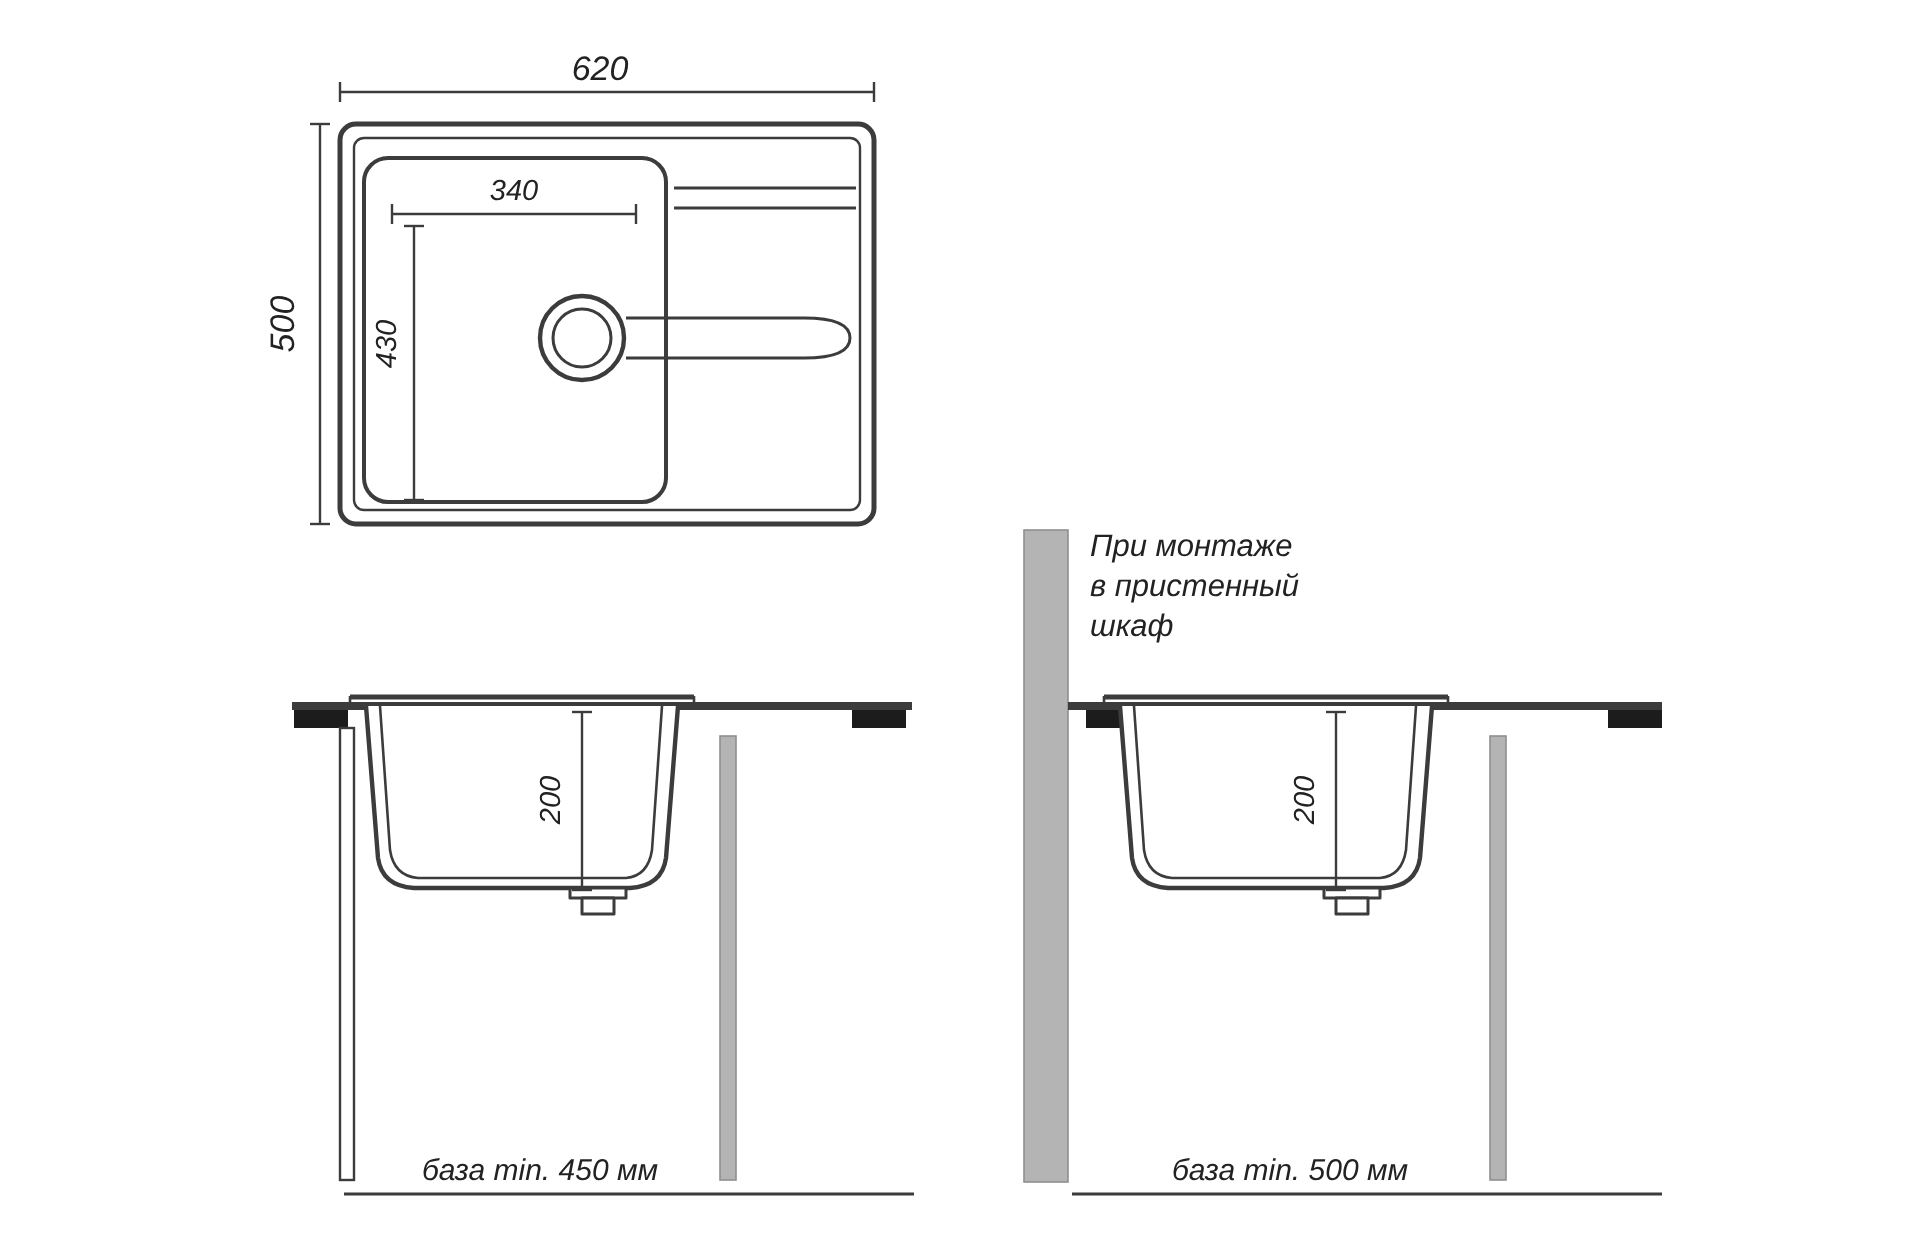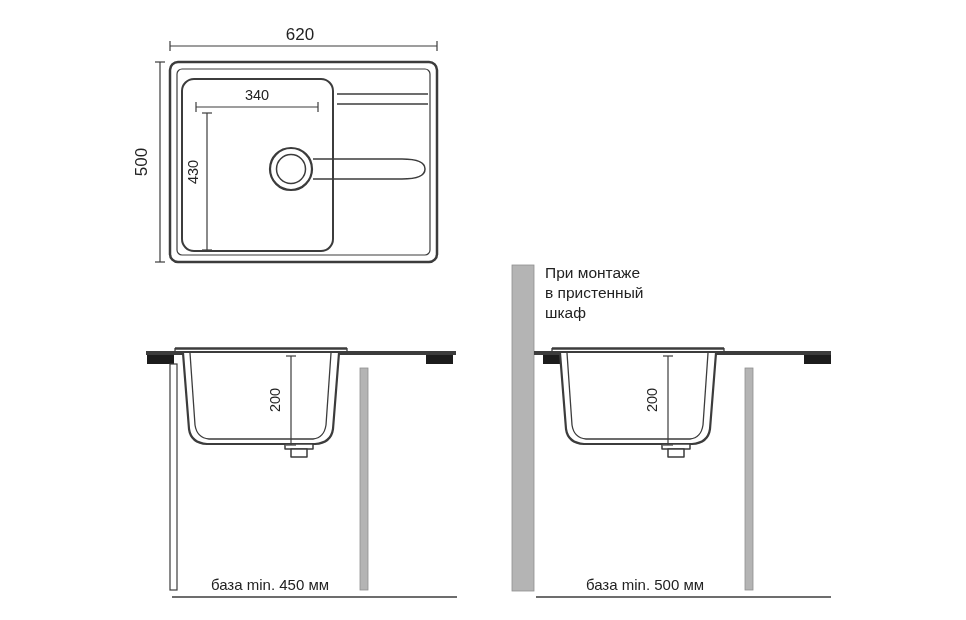--- a/index.html
+++ b/index.html
@@ -6,20 +6,21 @@
     margin: 0;
     padding: 0;
     background: #ffffff;
   }
   .canvas {
     position: relative;
     width: 966px;
     height: 620px;
     background: #ffffff;
     overflow: hidden;
+    font-style: italic;
   }
   svg text {
     font-family: "Liberation Sans", sans-serif;
     fill: #222222;
     stroke: none;
   }
   .dim-lg { font-size: 17px; }
   .dim-sm { font-size: 14.5px; }
   .note   { font-size: 15.5px; }
   .base   { font-size: 15px; }

